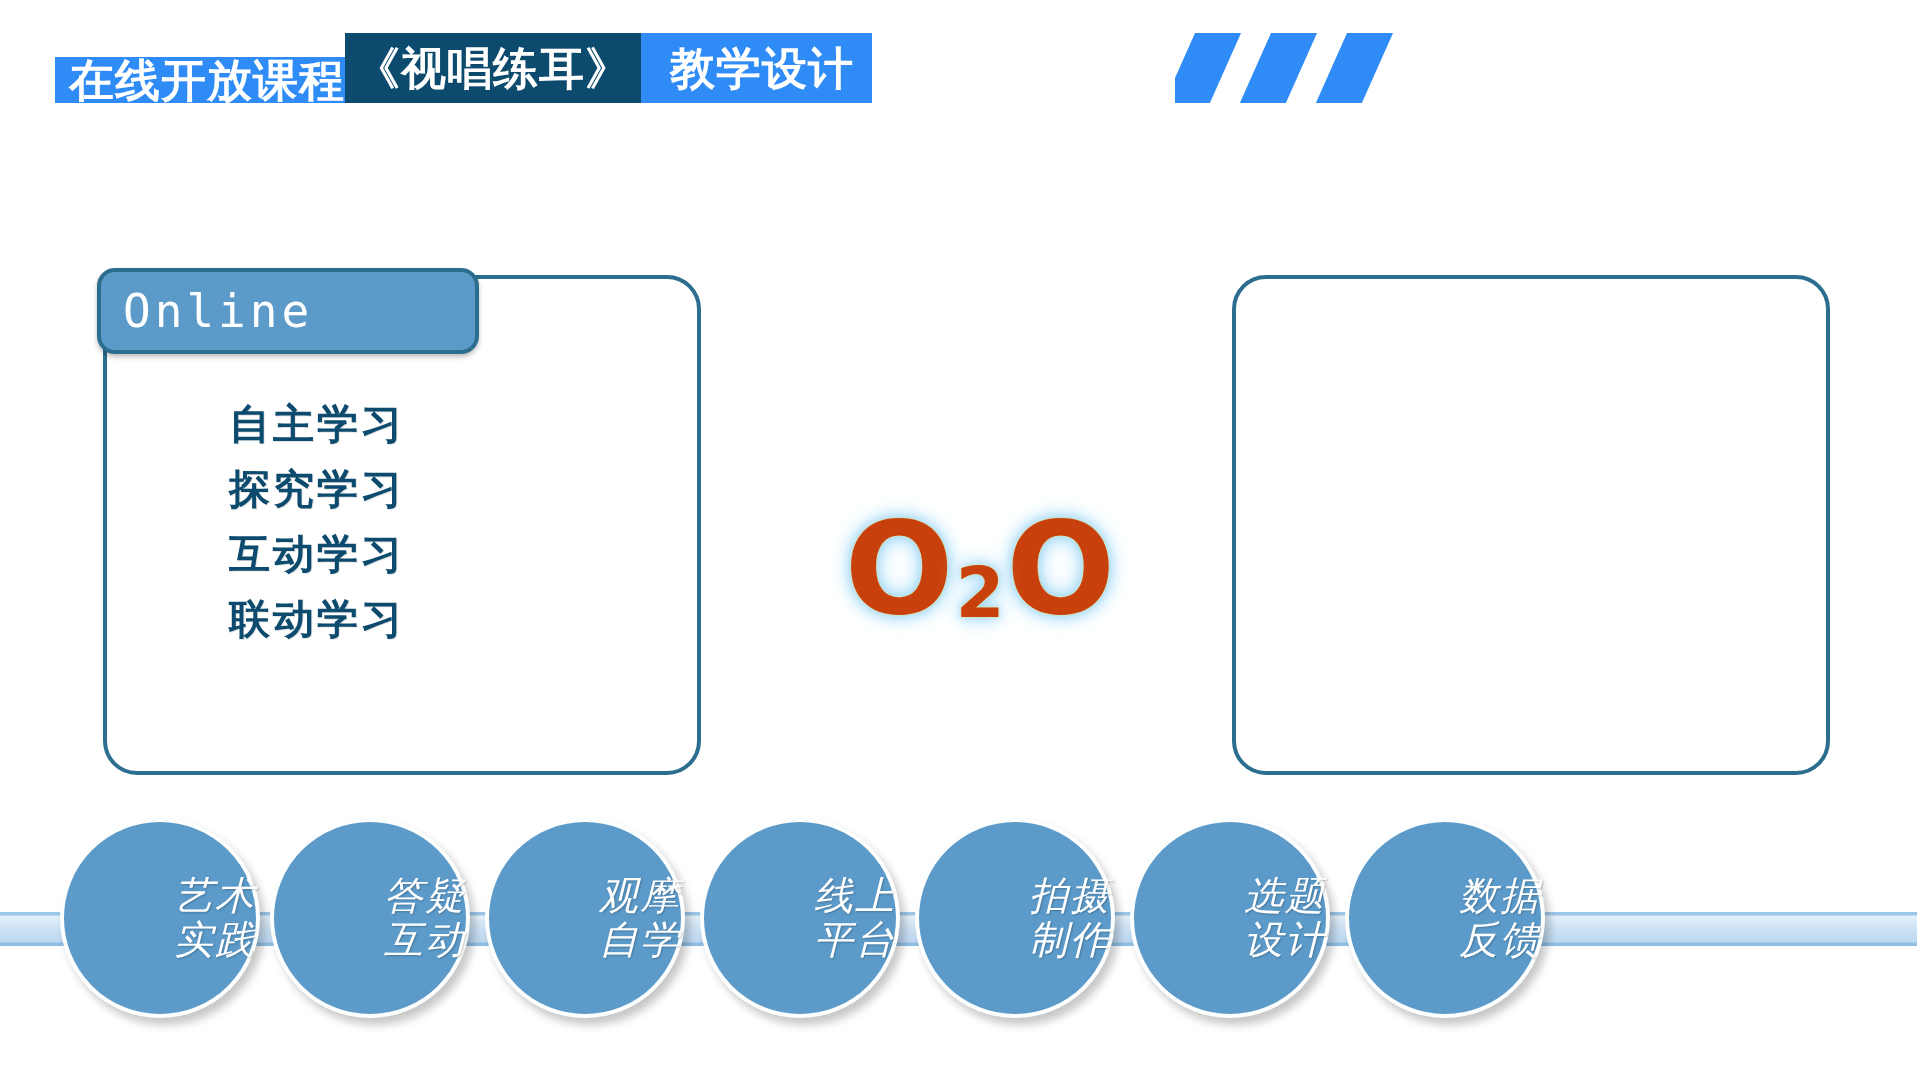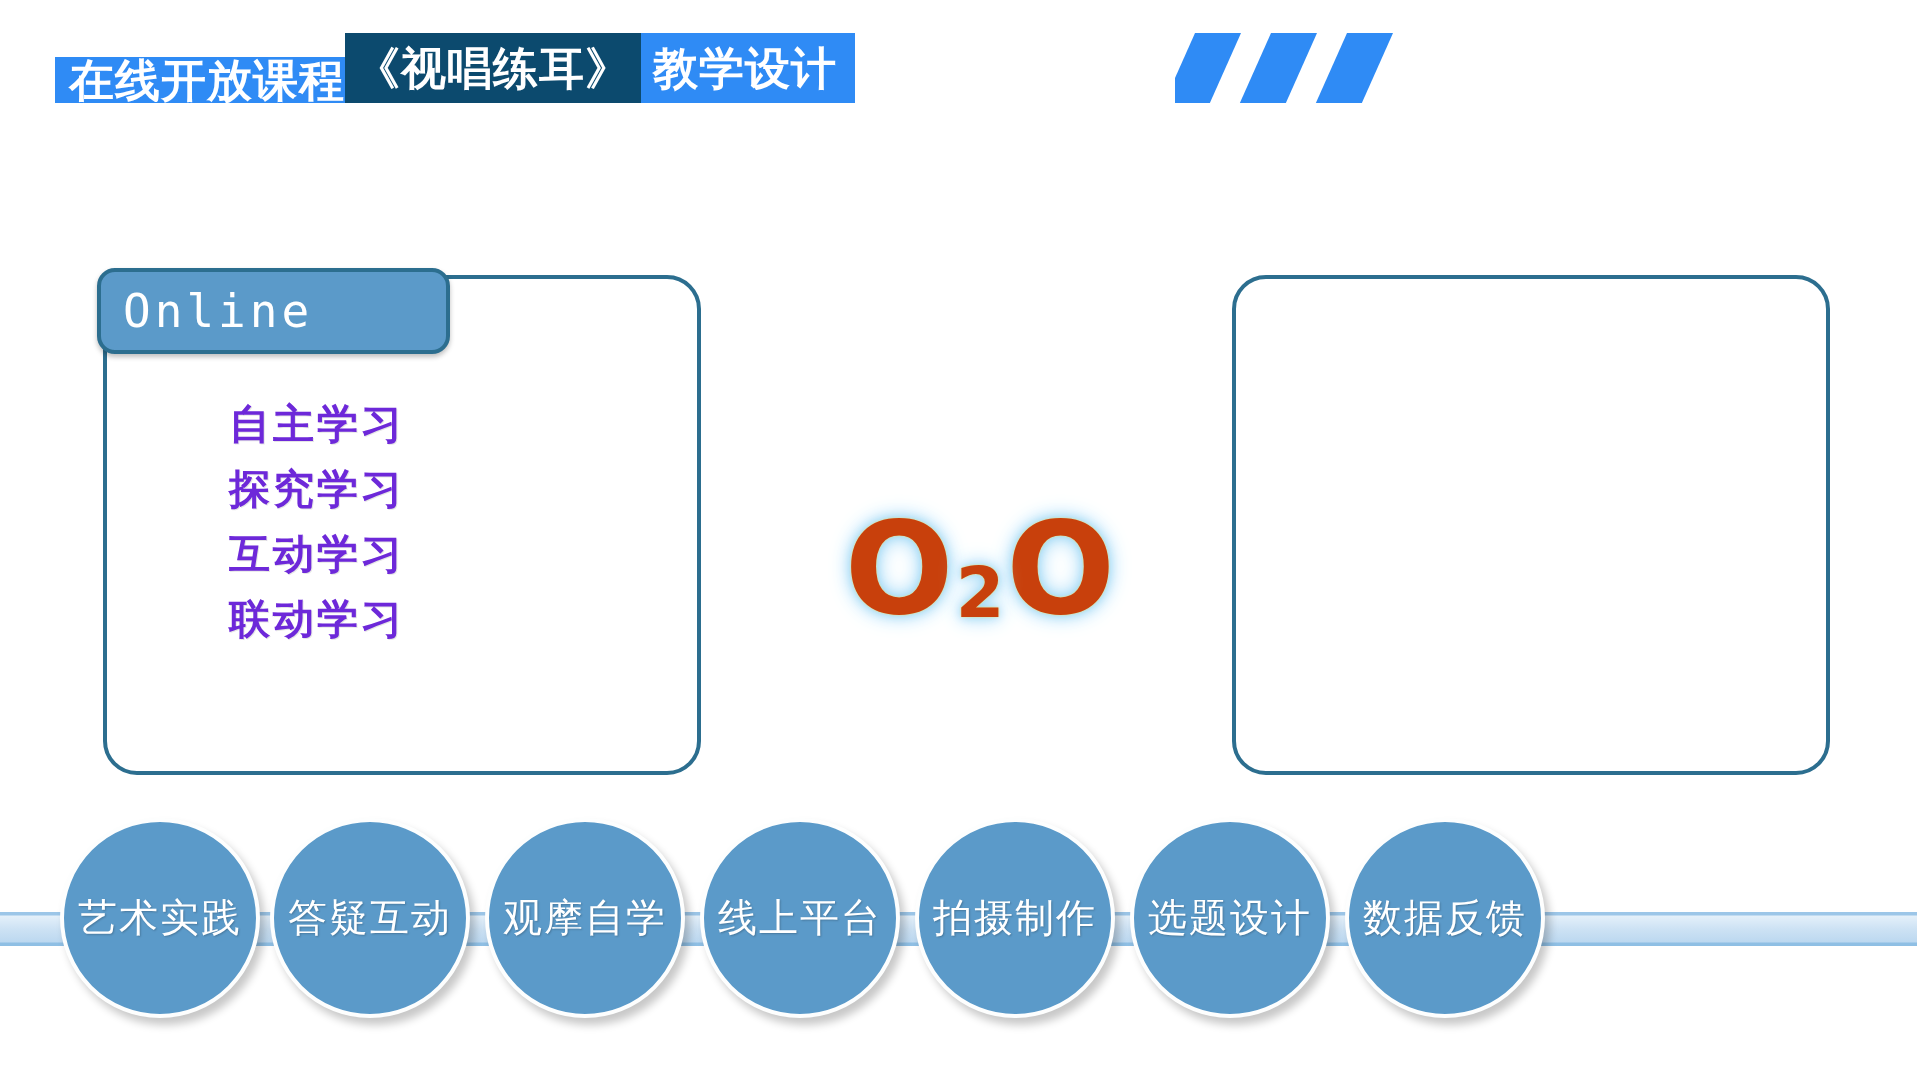--- a/index.html
+++ b/index.html
@@ -42,21 +42,21 @@
     background: #2f8bf5;
     padding: 0 0 0 14px;
     margin-top: 24px;
   }
   .title-seg-b {
     background: #0c4a6e;
     padding: 0 10px;
   }
   .title-seg-c {
     background: #2f8bf5;
-    padding: 0 18px 0 12px;
+    padding: 0 18px 0 29px;
   }
 
   
   .title-stripes {
     position: absolute;
     left: 1175px;
     top: 33px;
     width: 230px;
     height: 70px;
     overflow: hidden;
@@ -80,21 +80,21 @@
     border-radius: 34px;
     background: transparent;
   }
   .panel-online  { left: 103px;  top: 275px; width: 598px; height: 500px; }
   .panel-offline { left: 1232px; top: 275px; width: 598px; height: 500px; }
 
   .panel-tab {
     position: absolute;
     top: -11px;
     height: 86px;
-    width: 353px;
+    width: 382px;
     background: #5b9ac9;
     border: 4px solid #2c6e8f;
     border-radius: 18px;
     display: flex;
     align-items: center;
     color: #ffffff;
     font-family: "DejaVu Sans Mono", "Liberation Mono", monospace;
     font-size: 46px;
     letter-spacing: 4px;
     box-shadow: 0 3px 5px rgba(0,0,0,0.25);
@@ -106,21 +106,21 @@
     position: absolute;
     top: 122px;
     left: 0;
     right: 0;
     display: flex;
     flex-direction: column;
     align-items: center;
     gap: 18px;
   }
   .panel-list .item {
-    color: #6d28d9;
+    color: #0c4a6e;
     font-size: 41px;
     font-weight: 700;
     letter-spacing: 3px;
     line-height: 1.15;
     text-shadow: 1px 1px 0 rgba(0,0,0,0.10);
     white-space: nowrap;
   }
   .panel-online  .panel-list { padding-right: 170px; }
   .panel-offline .panel-list { padding-left: 150px; }
 
@@ -186,29 +186,30 @@
   .node {
     position: absolute;
     top: 0;
     width: 200px;
     height: 200px;
     border-radius: 50%;
     background: #5b9ac9;
     border: 4px solid #fdfefe;
     box-shadow: 5px 7px 9px rgba(0,0,0,0.22);
     display: flex;
-    flex-direction: row;
-    align-items: center;
+    flex-direction: column;
+    align-items: flex-end;
     justify-content: center;
     color: #ffffff;
     font-size: 39px;
     font-weight: 400;
     line-height: 1.12;
     letter-spacing: 2px;
     text-shadow: 1px 1px 2px rgba(0,0,0,0.22);
+    font-style: italic;
   }
   .node .ln { display: block; white-space: nowrap; }
 
   .n0 { left: 60px;   }
   .n1 { left = 0; left: 270px;  }
   .n2 { left: 485px;  }
   .n3 { left: 700px;  }
   .n4 { left: 915px;  }
   .n5 { left: 1130px; }
   .n6 { left: 1345px; }

